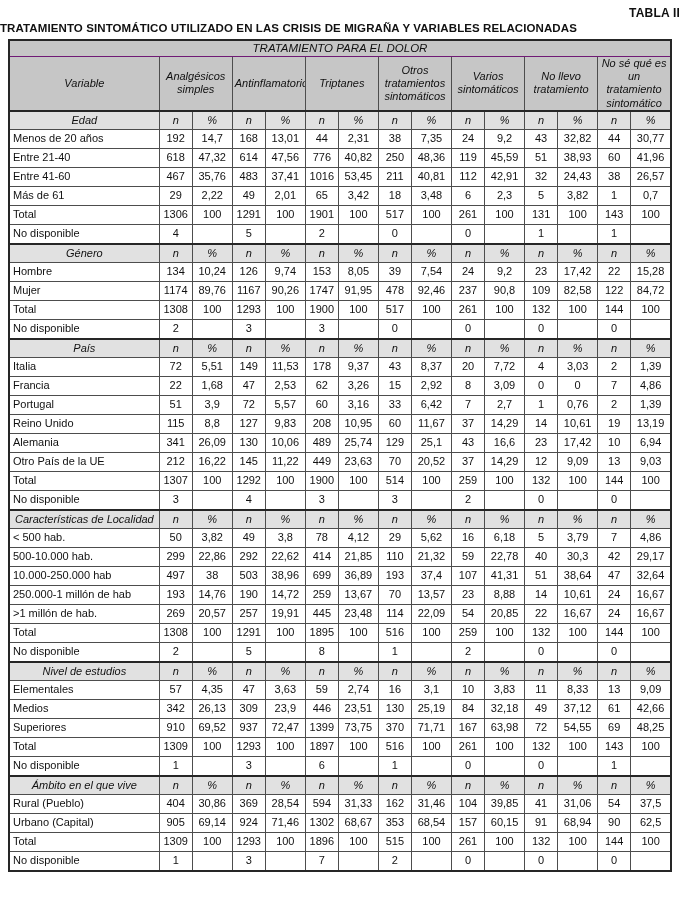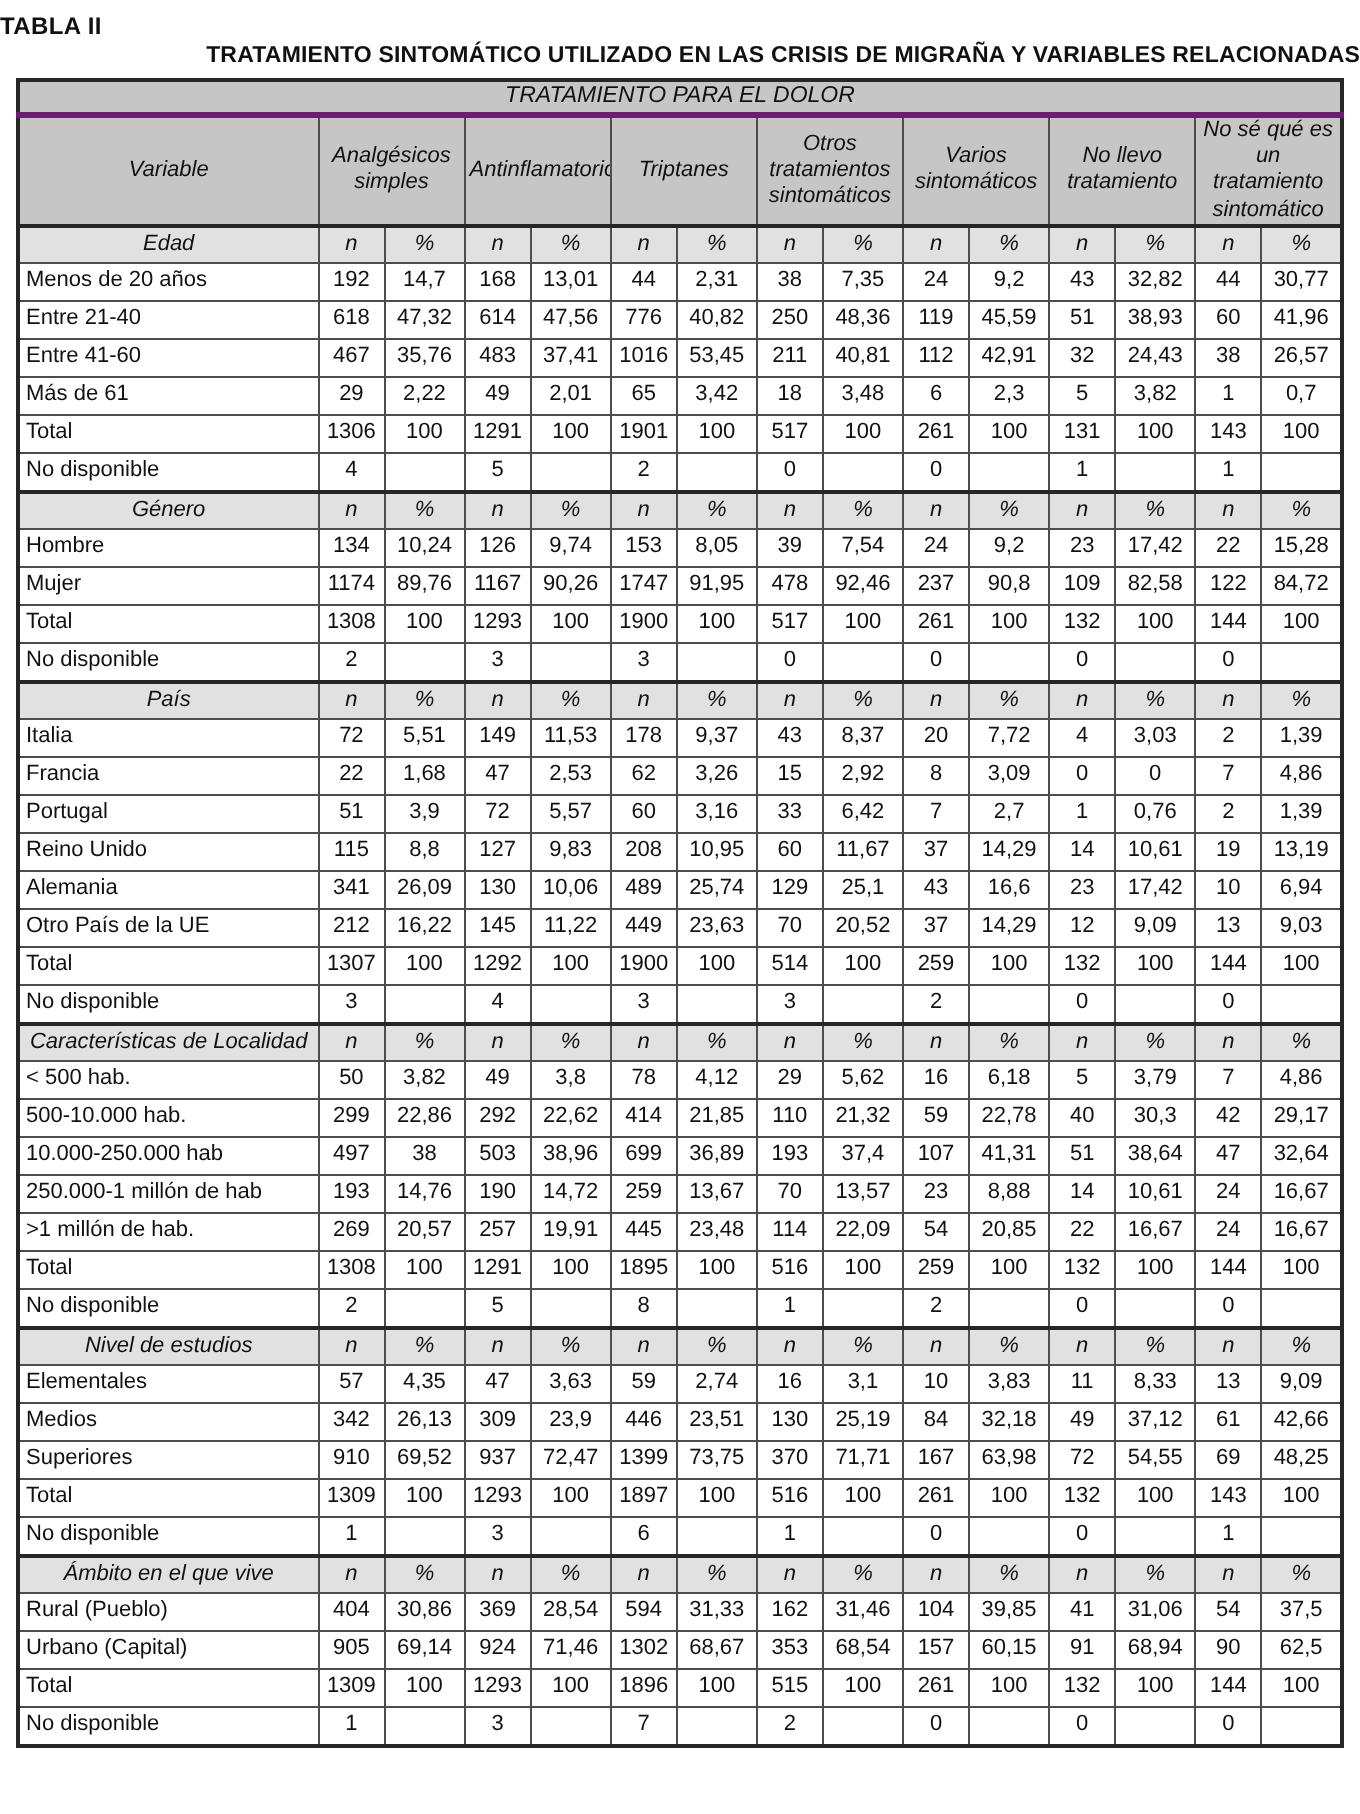--- a/index.html
+++ b/index.html
@@ -2,40 +2,40 @@
 <html><head>
 <meta charset="utf-8">
 <style>
   html,body { margin:0; padding:0; }
   body {
     width:680px; height:907px; background:#ffffff;
     font-family:"Liberation Sans", sans-serif; color:#111;
     -webkit-font-smoothing:antialiased;
   }
   .title {
-    text-align:left; font-weight:bold; font-size:12px;
-    padding-top:6px; letter-spacing:0.2px;
+    text-align:right; font-weight:bold; font-size:12px;
+    padding-top:6px; letter-spacing:0.2px;margin-left:26px;
   }
   .subtitle {
-    text-align:right; font-weight:bold; font-size:11.5px;
+    text-align:left; font-weight:bold; font-size:11.5px;
     margin-top:2px; letter-spacing:0.1px;
   }
   table.main {
     border-collapse:collapse; table-layout:fixed;
     width:664px; margin:5px auto 0;
     border:2px solid #262626;
   }
   th, td {
     border:1px solid #4d4d4d;
     font-size:11px; padding:0 2px; line-height:1.2;
     overflow:hidden; font-weight:normal;
   }
   tr.banner-row th {
     background:#c6c6c6; font-style:italic; text-align:center;
-    height:15px; font-size:11.5px; border-bottom:3px solid #701a75;
+    height:15px; font-size:11.5px; border-bottom:1px solid #701a75;
   }
   tr.col-hd th {
     background:#c6c6c6; font-style:italic; text-align:center;
     height:46px; font-size:11px; border-bottom:2px solid #262626;
   }
   tr.sec-row td {
     background:#e1e1e1; font-style:italic; text-align:center;
     height:17px; border-top:2px solid #262626;
   }
   tr.data-row td { height:18px; background:#ffffff; text-align:center; }

